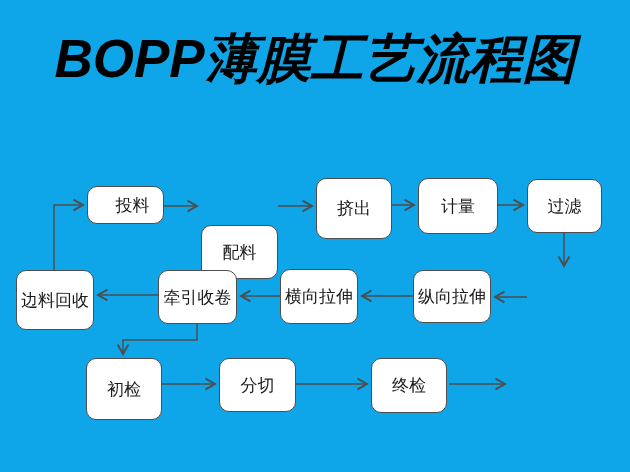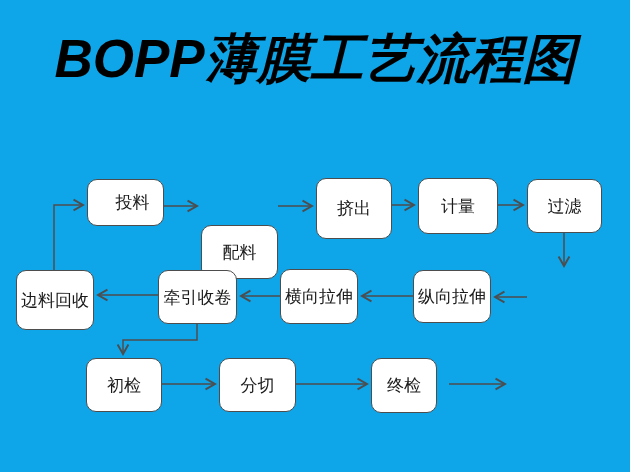--- a/index.html
+++ b/index.html
@@ -75,28 +75,28 @@
 
     <polyline points="54,270 54,205 83,205" marker-end="url(#arrow)"></polyline>
 
     <polyline points="197,324 197,340 123,340 123,354" marker-end="url(#arrow)"></polyline>
 
     <line x1="162" y1="384" x2="215" y2="384" marker-end="url(#arrow)"></line>
     <line x1="296" y1="384" x2="367" y2="384" marker-end="url(#arrow)"></line>
     <line x1="449" y1="384" x2="505" y2="384" marker-end="url(#arrow)"></line>
   </svg>
 
-  <div class="node" style="left:87px;  top:179px; width:77px; height:47px;padding-left:14px;">投料</div>
+  <div class="node" style="left:87px;  top:186px; width:77px; height:38px;padding-left:14px;">投料</div>
   <div class="node" style="left:201px; top:179px; width:77px; height:54px;margin-top:46px;">配料</div>
   <div class="node" style="left:316px; top:178px; width:76px; height:61px;">挤出</div>
   <div class="node" style="left:418px; top:178px; width:80px; height:56px;">计量</div>
   <div class="node" style="left:527px; top:179px; width:75px; height:54px;">过滤</div>
 
   <div class="node" style="left:16px;  top:270px; width:78px; height:60px;">边料回收</div>
   <div class="node" style="left:158px; top:270px; width:79px; height:54px;">牵引收卷</div>
   <div class="node" style="left:280px; top:269px; width:78px; height:55px;">横向拉伸</div>
   <div class="node" style="left:413px; top:270px; width:78px; height:53px;">纵向拉伸</div>
 
-  <div class="node" style="left:86px;  top:358px; width:76px; height:54px;">初检</div>
+  <div class="node" style="left:86px;  top:358px; width:76px; height:62px;">初检</div>
   <div class="node" style="left:219px; top:358px; width:77px; height:54px;">分切</div>
-  <div class="node" style="left:371px; top:358px; width:66px; height:55px;text-align:right;">终检</div>
+  <div class="node" style="left:371px; top:358px; width:76px; height:55px;text-align:right;">终检</div>
 
 </div>
 
 </body></html>

